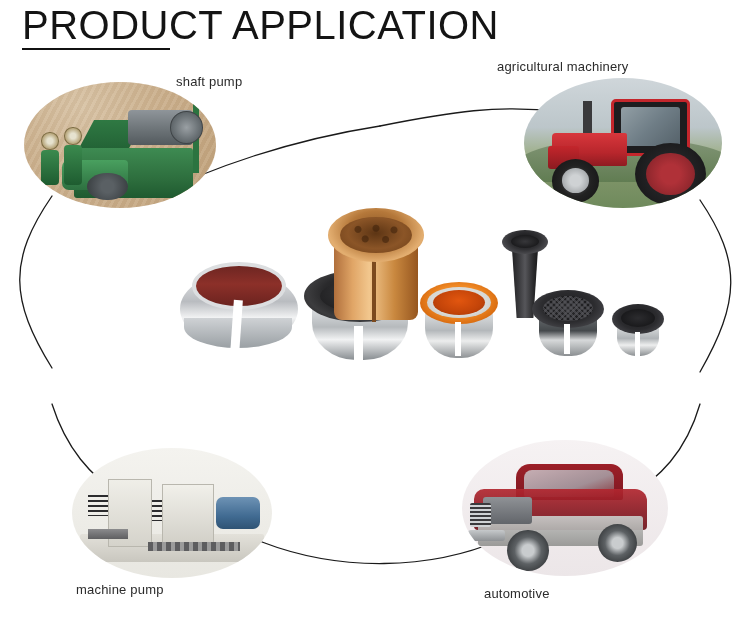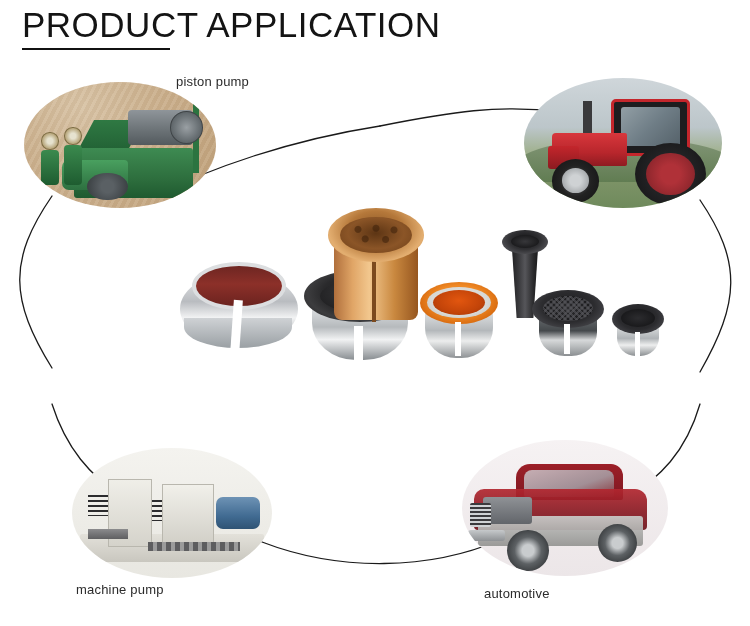--- a/index.html
+++ b/index.html
@@ -9,21 +9,21 @@
     background:#ffffff;
     font-family:"Liberation Sans", sans-serif;
     overflow:hidden;
     position:relative;
   }
   .page { position:relative; width:750px; height:626px; background:#fff; }
 
   
   .title-block { position:absolute; left:22px; top:8px; }
   .page-title {
-    font-size:35px; font-weight:400; letter-spacing:0.5px;
+    font-size:40px; font-weight:400; letter-spacing:0.5px;
     color:#141414; line-height:34px; white-space:nowrap;
   }
   .title-rule {
     margin-top:6px; width:148px; height:2px; background:#111;
   }
 
   
   .arcs { position:absolute; left:0; top:0; width:750px; height:626px; }
 
   
@@ -443,35 +443,36 @@
       <div class="pp-body2"></div>
       <div class="pp-motor"></div>
       <div class="pp-fan"></div>
       <div class="pp-tank a"></div>
       <div class="pp-tank b"></div>
       <div class="pp-gauge a"></div>
       <div class="pp-gauge b"></div>
       <div class="pp-wheel"></div>
     </div>
   </div>
-  <div class="label" id="label-piston">piston pump</div>
+  <div class="label" id="label-piston">shaft pump</div>
 
   <div class="photo" id="photo-tractor">
     <div class="inner">
       <div class="tr-sky"></div>
       <div class="tr-hill"></div>
       <div class="tr-stack"></div>
       <div class="tr-cab"></div>
       <div class="tr-glass"></div>
       <div class="tr-hood"></div>
       <div class="tr-nose"></div>
       <div class="tr-wheelR"></div>
       <div class="tr-wheelF"></div>
     </div>
   </div>
+  <div class="label" id="label-agri">agricultural machinery</div>
 
   <div class="photo" id="photo-machine">
     <div class="inner">
       <div class="ms-bg"></div>
       <div class="ms-base"></div>
       <div class="ms-rods"></div>
       <div class="ms-blockA"></div>
       <div class="ms-rods2"></div>
       <div class="ms-blockB"></div>
       <div class="ms-motor"></div>

